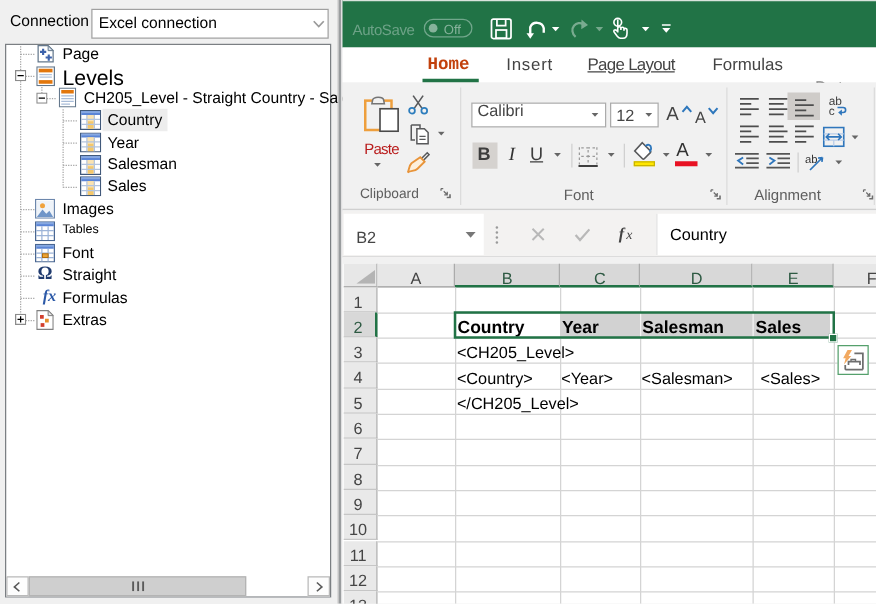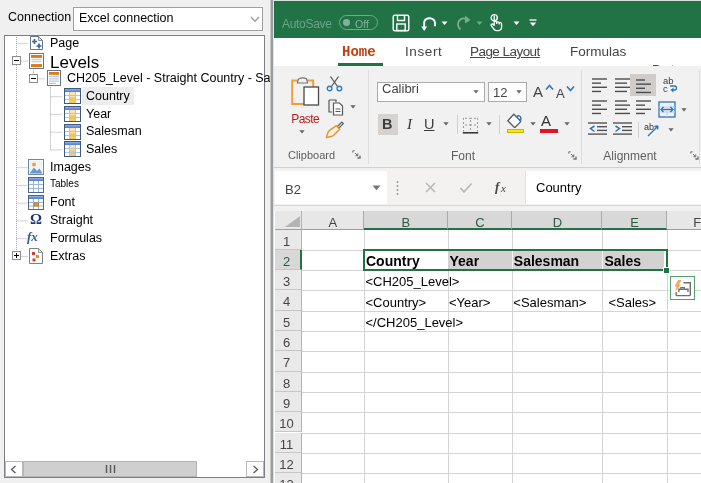--- a/index.html
+++ b/index.html
@@ -142,21 +142,21 @@
 <g stroke="#9db4d8" stroke-width="1">
 <line x1="1" y1="7.5" x2="15" y2="7.5"></line>
       <line x1="1" y1="11" x2="15" y2="11"></line>
 <line x1="5.5" y1="4" x2="5.5" y2="14"></line>
       <line x1="10.5" y1="4" x2="10.5" y2="14"></line>
 </g>
 <rect x="6" y="8" width="4.5" height="3" fill="#eda335" stroke="#b06d10" stroke-width="0.8"></rect>
 </svg>
 <div style="position:absolute;left:28px;top:211.4px;width:16px;text-align:center;
 font-size:15px;font-weight:bold;color:#1f3a6e;font-family:'Liberation Serif',serif;">Ω</div>
-<div style="position:absolute;left:27px;top:229.2px;width:18px;text-align:left;
+<div style="position:absolute;left:27px;top:229.2px;width:18px;text-align:right;
 font-size:13px;font-weight:bold;font-style:italic;color:#2d5aa8;font-family:'Liberation Serif',serif;">fx</div>
 <svg style="left:29px;top:247.9px;" width="14" height="16" viewBox="0 0 14 16">
 <path d="M0.5 0.5 H9.5 L13.5 4.5 V15.5 H0.5 Z" fill="#fff" stroke="#808080"></path>
 <path d="M9.5 0.5 L9.5 4.5 L13.5 4.5 Z" fill="#e8e8e8" stroke="#808080" stroke-width="0.8"></path>
 <rect x="3" y="4" width="3" height="3" fill="#d23f2e"></rect>
 <rect x="7" y="7" width="3" height="3" fill="#e58f2a"></rect>
 <rect x="3.5" y="10.5" width="3" height="3" fill="#d23f2e"></rect>
 </svg>
 <div style="position:absolute;left:82px;top:87.2px;width:52px;height:17.6px;background:#ededed;"></div>
 <div style="position:absolute;left:50px;top:35.5px;font-size:12.5px;color:#000;white-space:nowrap;">Page</div>

